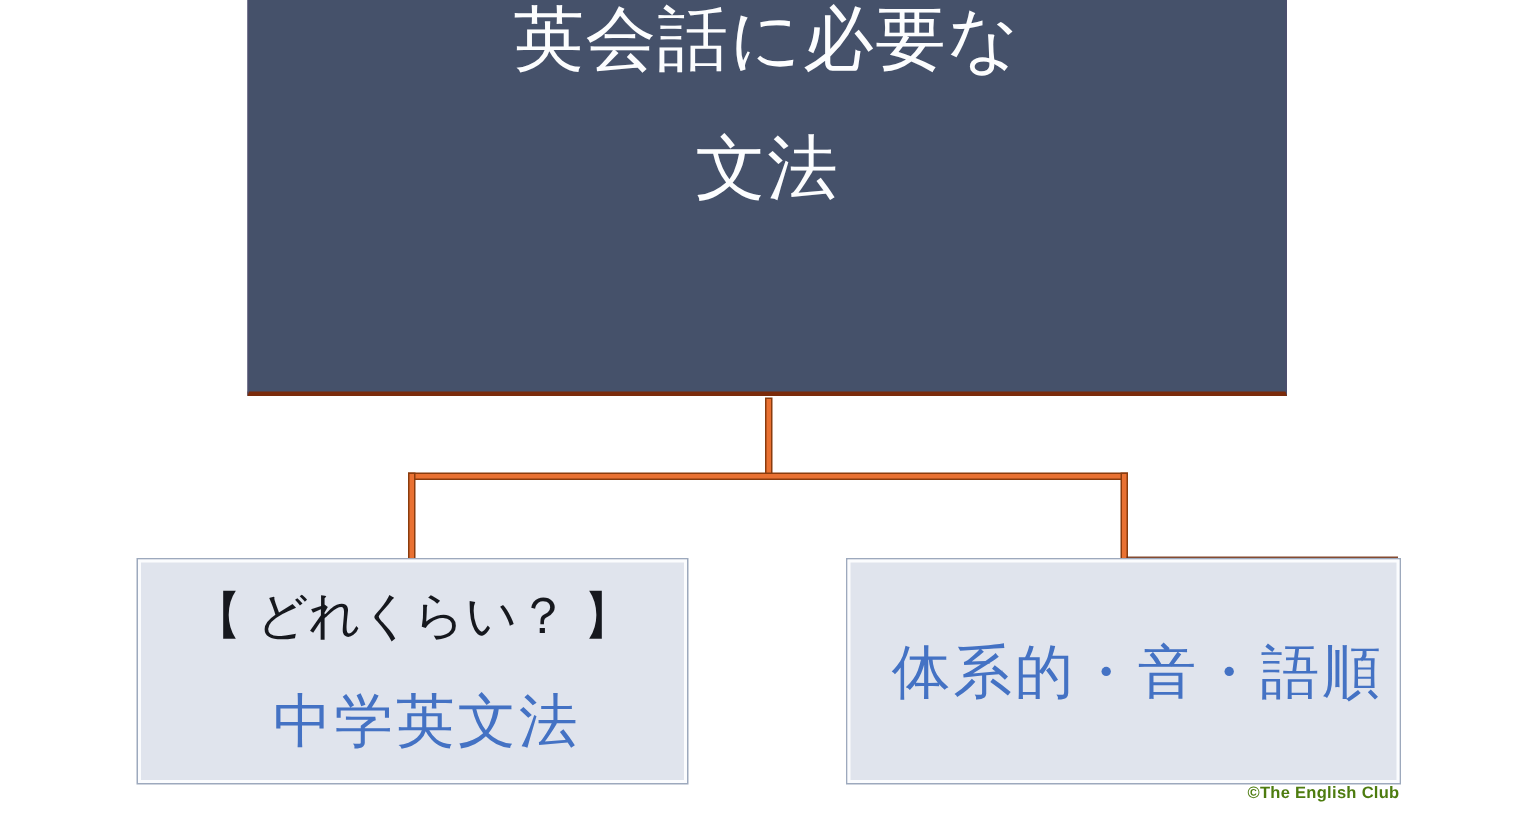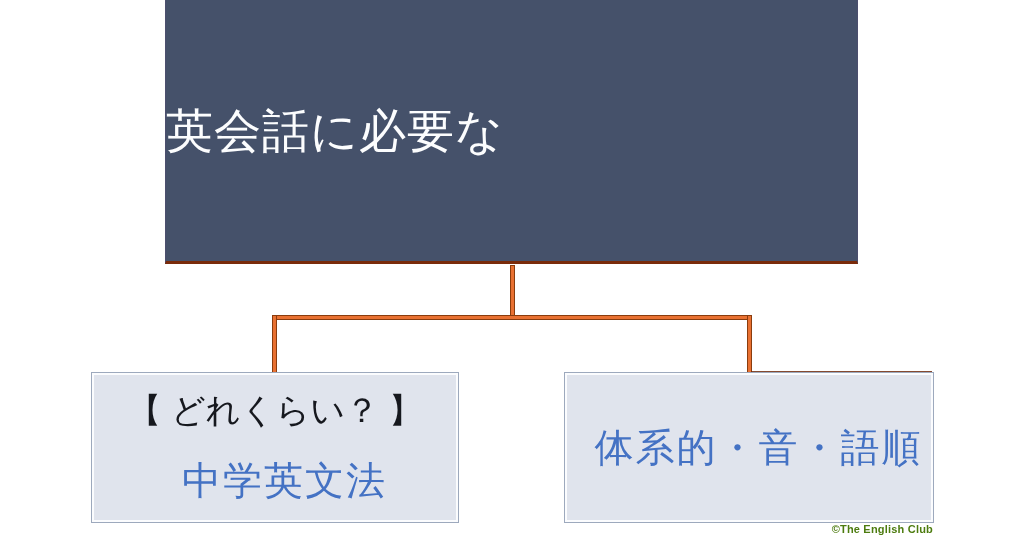--- a/index.html
+++ b/index.html
@@ -22,21 +22,21 @@
     left: 165px;
     top: 0;
     width: 693px;
     height: 264px;
     background: #45516A;
     border-left: 1px solid #4C4E6E;
     border-right: 1px solid #4C4E6E;
     border-bottom: 3px solid #7A2B0B;
     box-sizing: border-box;
     display: flex;
-    flex-direction: row;
+    flex-direction: column;
     align-items: center;
     justify-content: flex-start;
     gap: 34px;
   }
   .root-line {
     color: #FCFDFE;
     font-size: 47px;
     font-weight: 500;
     line-height: 1.1;
     letter-spacing: 1px;
@@ -110,20 +110,21 @@
     letter-spacing: 0.2px;
   }
 </style>
 </head>
 <body>
 
 <div class="stage">
 
   <div class="root-box">
     <div class="root-line">英会話に必要な</div>
+    <div class="root-line">文法</div>
   </div>
 
   <div class="conn stem"></div>
   <div class="conn hbar"></div>
   <div class="conn drop-left"></div>
   <div class="conn drop-right"></div>
   <div class="artifact"></div>
 
   <div class="leaf-box left">
     <div class="leaf-q">【 どれくらい？ 】</div>

